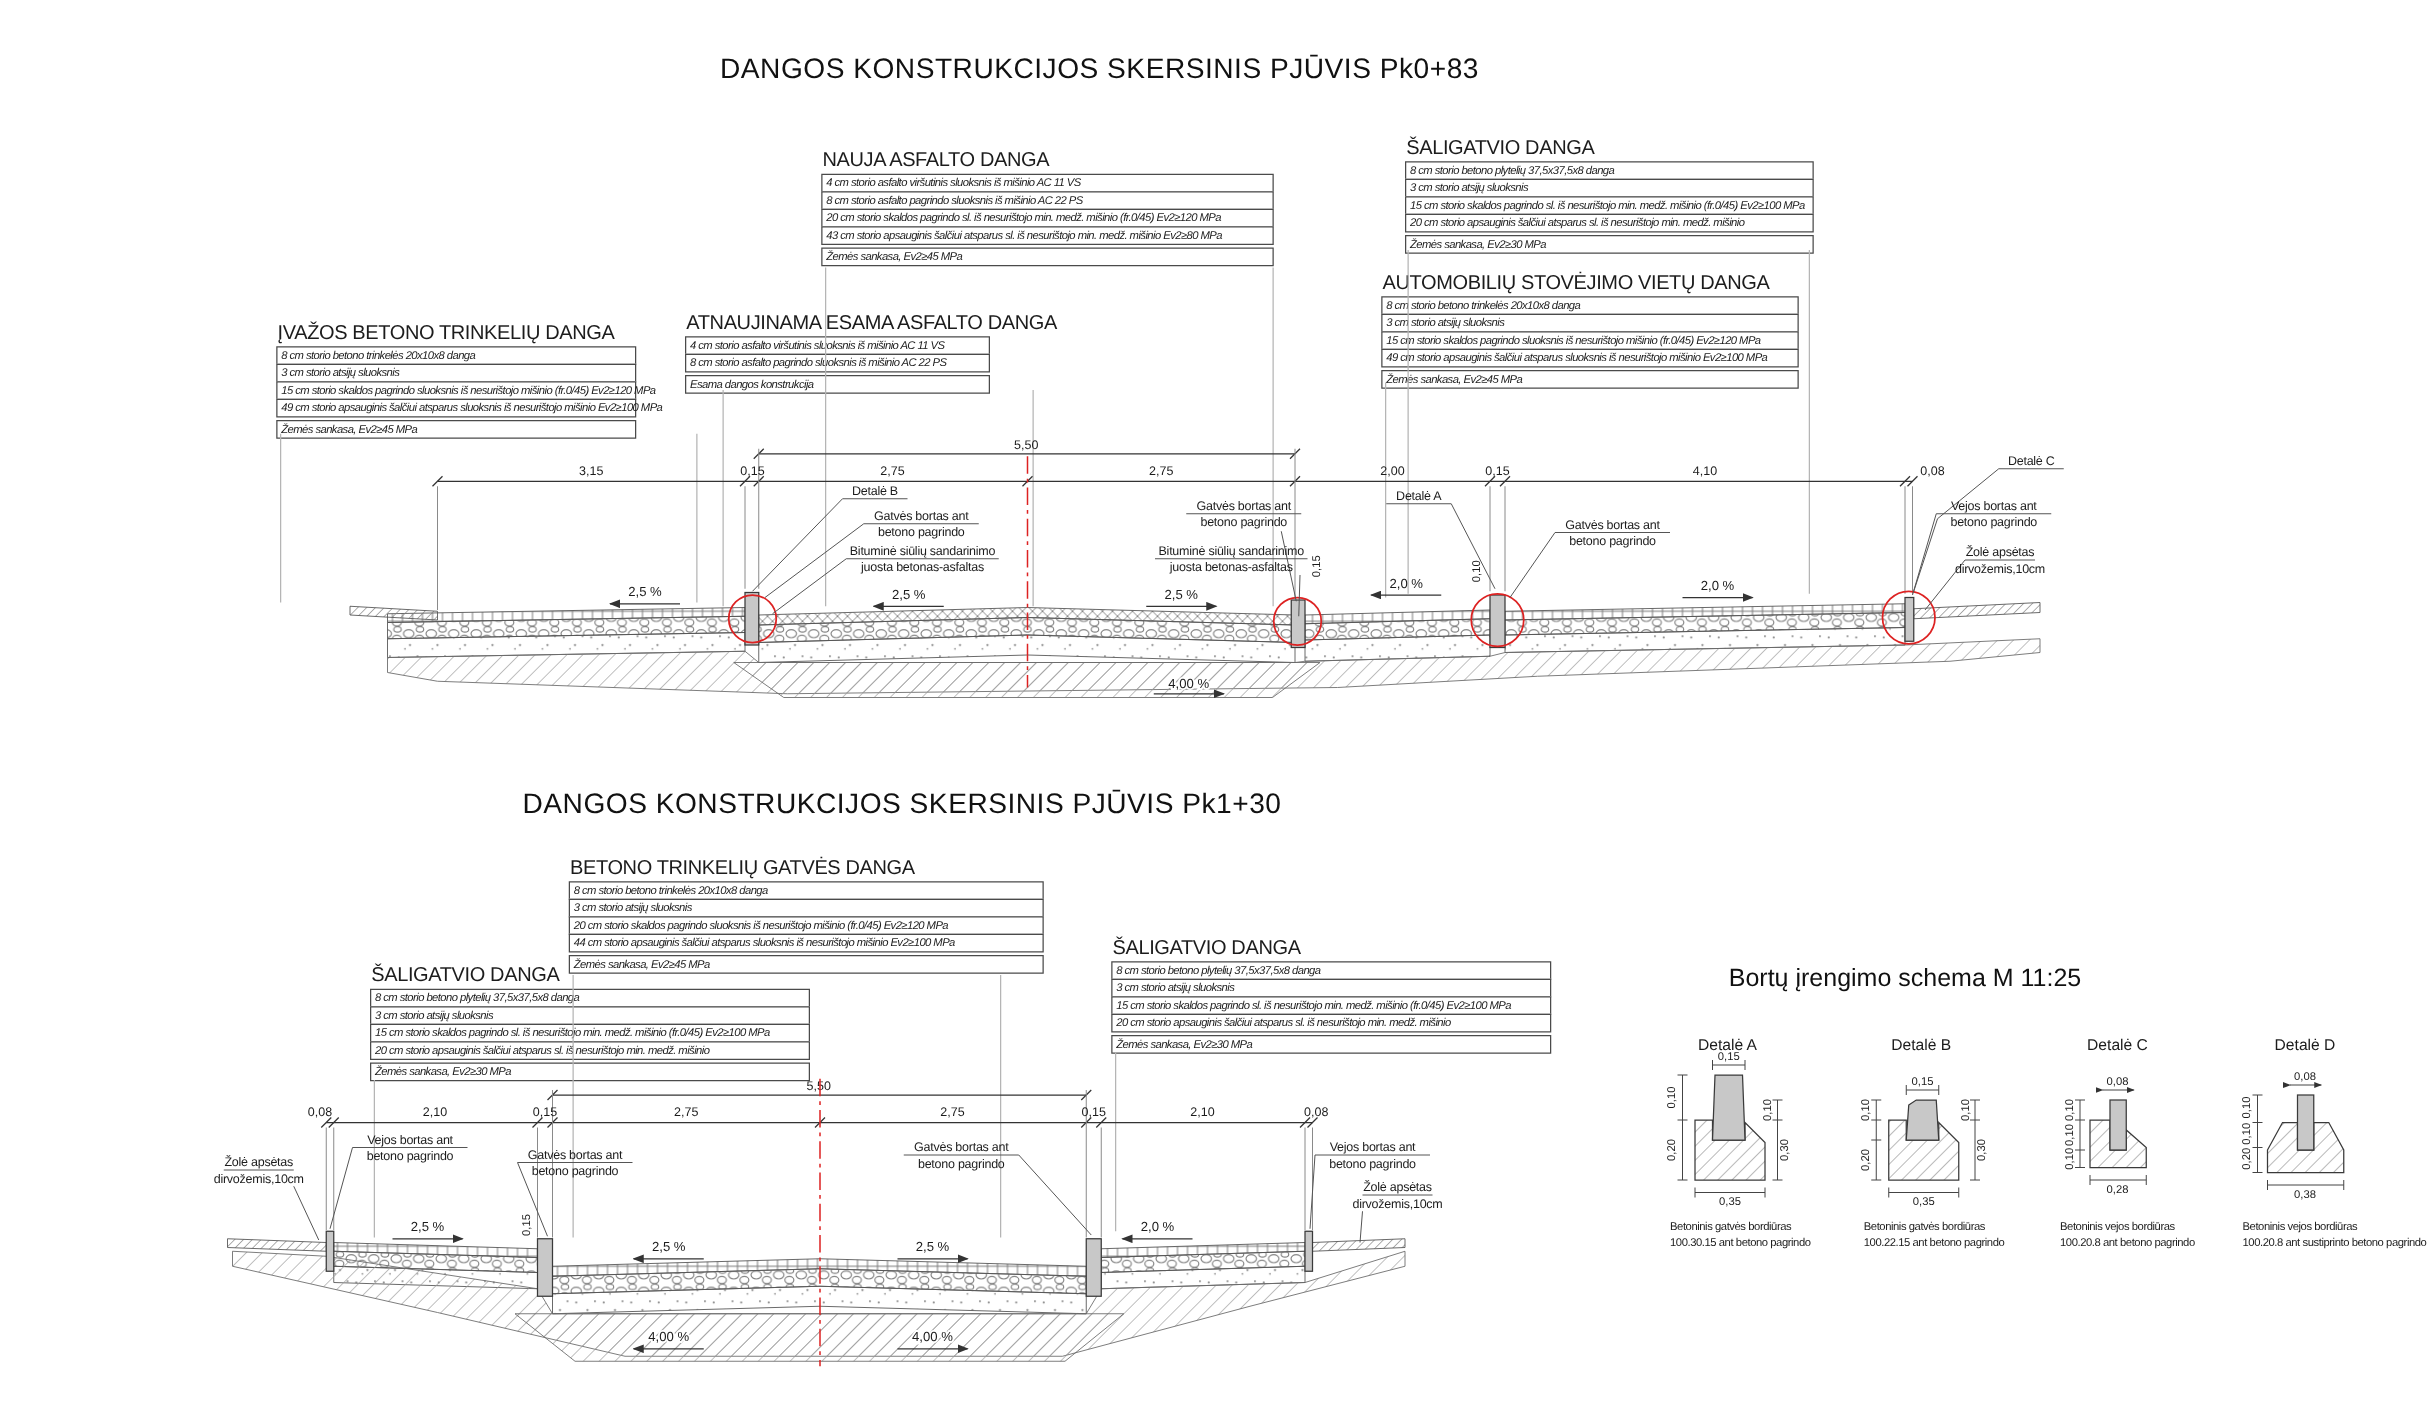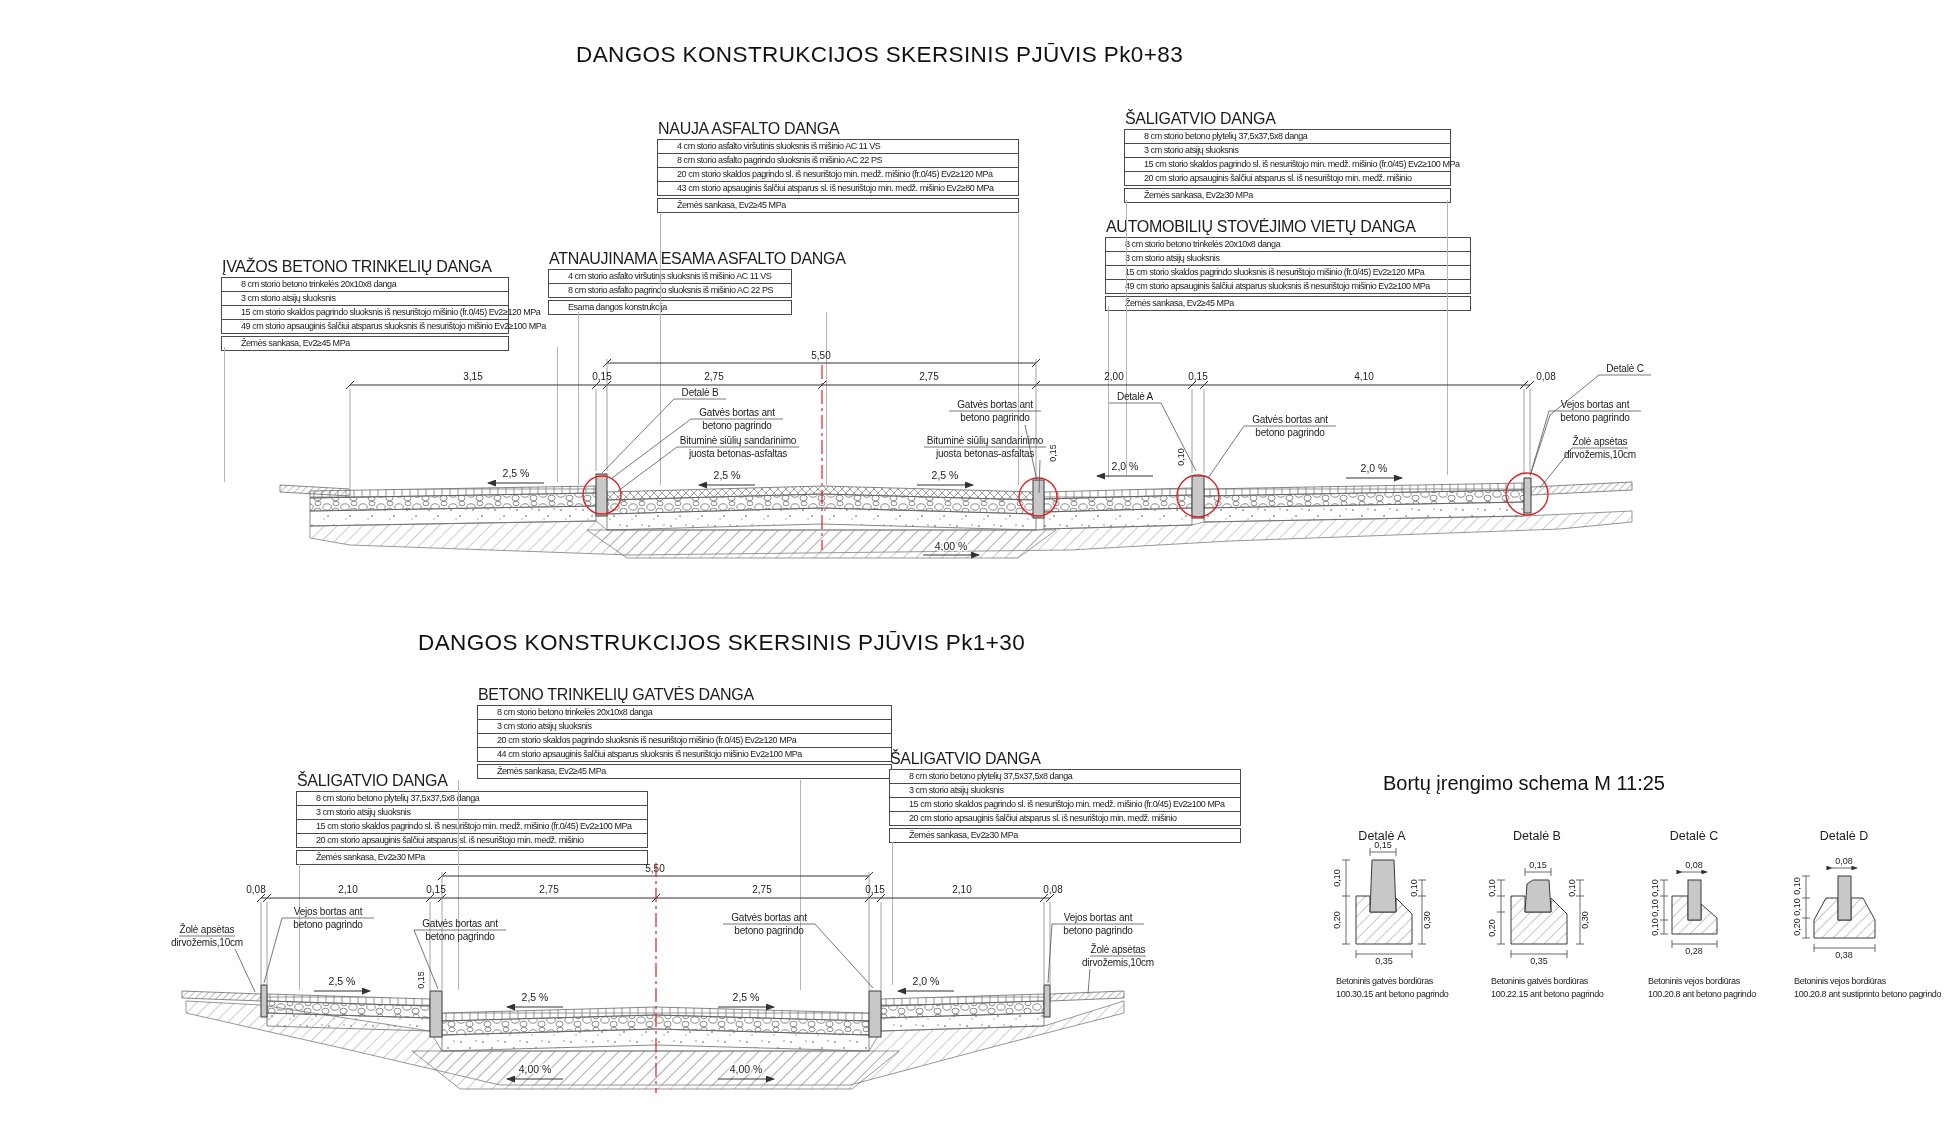--- a/index.html
+++ b/index.html
@@ -4,21 +4,21 @@
 <style>
   html,body{margin:0;padding:0;}
   body{width:1949px;height:1137px;position:relative;background:#ffffff;overflow:hidden;
        font-family:"Liberation Sans",sans-serif;color:#1c1c1c;}
   .title{position:absolute;font-size:22.5px;letter-spacing:.4px;white-space:nowrap;color:#111;}
   .schema-title{position:absolute;font-size:20px;white-space:nowrap;color:#111;}
   .spec{position:absolute;}
   .spec .t{font-size:16px;letter-spacing:-.3px;margin:0 0 2px 1px;white-space:nowrap;}
   .spec .rows{position:relative;}
   .spec .r{font-size:9px;letter-spacing:-.45px;white-space:nowrap;border:1px solid #4a4a4a;
-           margin-top:-1px;padding:1px 19px 2px;background:#fff;}
+           margin-top:-1px;padding:1px 3px 2px;background:#fff;font-style:italic;}
   .spec .r:last-child{margin-top:2px;}
   .conn{position:absolute;width:0;border-left:1px solid #b5b5b5;}
   svg{position:absolute;overflow:visible;}
   svg text{font-family:"Liberation Sans",sans-serif;fill:#1c1c1c;}
   .dimt{font-size:10px;text-anchor:middle;}
   .lbl{font-size:10px;text-anchor:middle;letter-spacing:-.2px;}
   .slp{font-size:10.5px;text-anchor:middle;}
   .rot{font-size:9px;text-anchor:middle;}
   .cap{font-size:9px;letter-spacing:-.35px;}
   .dtt{font-size:12.5px;text-anchor:middle;}
@@ -62,31 +62,31 @@
 <div class="spec" style="left:1124px;top:110px;width:327px;">
   <div class="t">ŠALIGATVIO DANGA</div>
   <div class="rows">
       <div class="r">8 cm storio betono plytelių 37,5x37,5x8 danga</div>
       <div class="r">3 cm storio atsijų sluoksnis</div>
       <div class="r">15 cm storio skaldos pagrindo sl. iš nesurištojo min. medž. mišinio (fr.0/45) Ev2≥100 MPa</div>
       <div class="r">20 cm storio apsauginis šalčiui atsparus sl. iš nesurištojo min. medž. mišinio</div>
       <div class="r">Žemės sankasa, Ev2≥30 MPa</div>
     </div>
 </div>
-<div class="spec" style="left:1105px;top:218px;width:366px;">
+<div class="spec" style="left:1105px;top:218px;width:334px;">
   <div class="t">AUTOMOBILIŲ STOVĖJIMO VIETŲ DANGA</div>
   <div class="rows">
       <div class="r">8 cm storio betono trinkelės 20x10x8 danga</div>
       <div class="r">3 cm storio atsijų sluoksnis</div>
       <div class="r">15 cm storio skaldos pagrindo sluoksnis iš nesurištojo mišinio (fr.0/45) Ev2≥120 MPa</div>
       <div class="r">49 cm storio apsauginis šalčiui atsparus sluoksnis iš nesurištojo mišinio Ev2≥100 MPa</div>
       <div class="r">Žemės sankasa, Ev2≥45 MPa</div>
     </div>
 </div>
-<div class="spec" style="left:477px;top:686px;width:415px;">
+<div class="spec" style="left:455px;top:686px;width:380px;">
   <div class="t">BETONO TRINKELIŲ GATVĖS DANGA</div>
   <div class="rows">
       <div class="r">8 cm storio betono trinkelės 20x10x8 danga</div>
       <div class="r">3 cm storio atsijų sluoksnis</div>
       <div class="r">20 cm storio skaldos pagrindo sluoksnis iš nesurištojo mišinio (fr.0/45) Ev2≥120 MPa</div>
       <div class="r">44 cm storio apsauginis šalčiui atsparus sluoksnis iš nesurištojo mišinio Ev2≥100 MPa</div>
       <div class="r">Žemės sankasa, Ev2≥45 MPa</div>
     </div>
 </div>
 <div class="spec" style="left:296px;top:772px;width:352px;">

